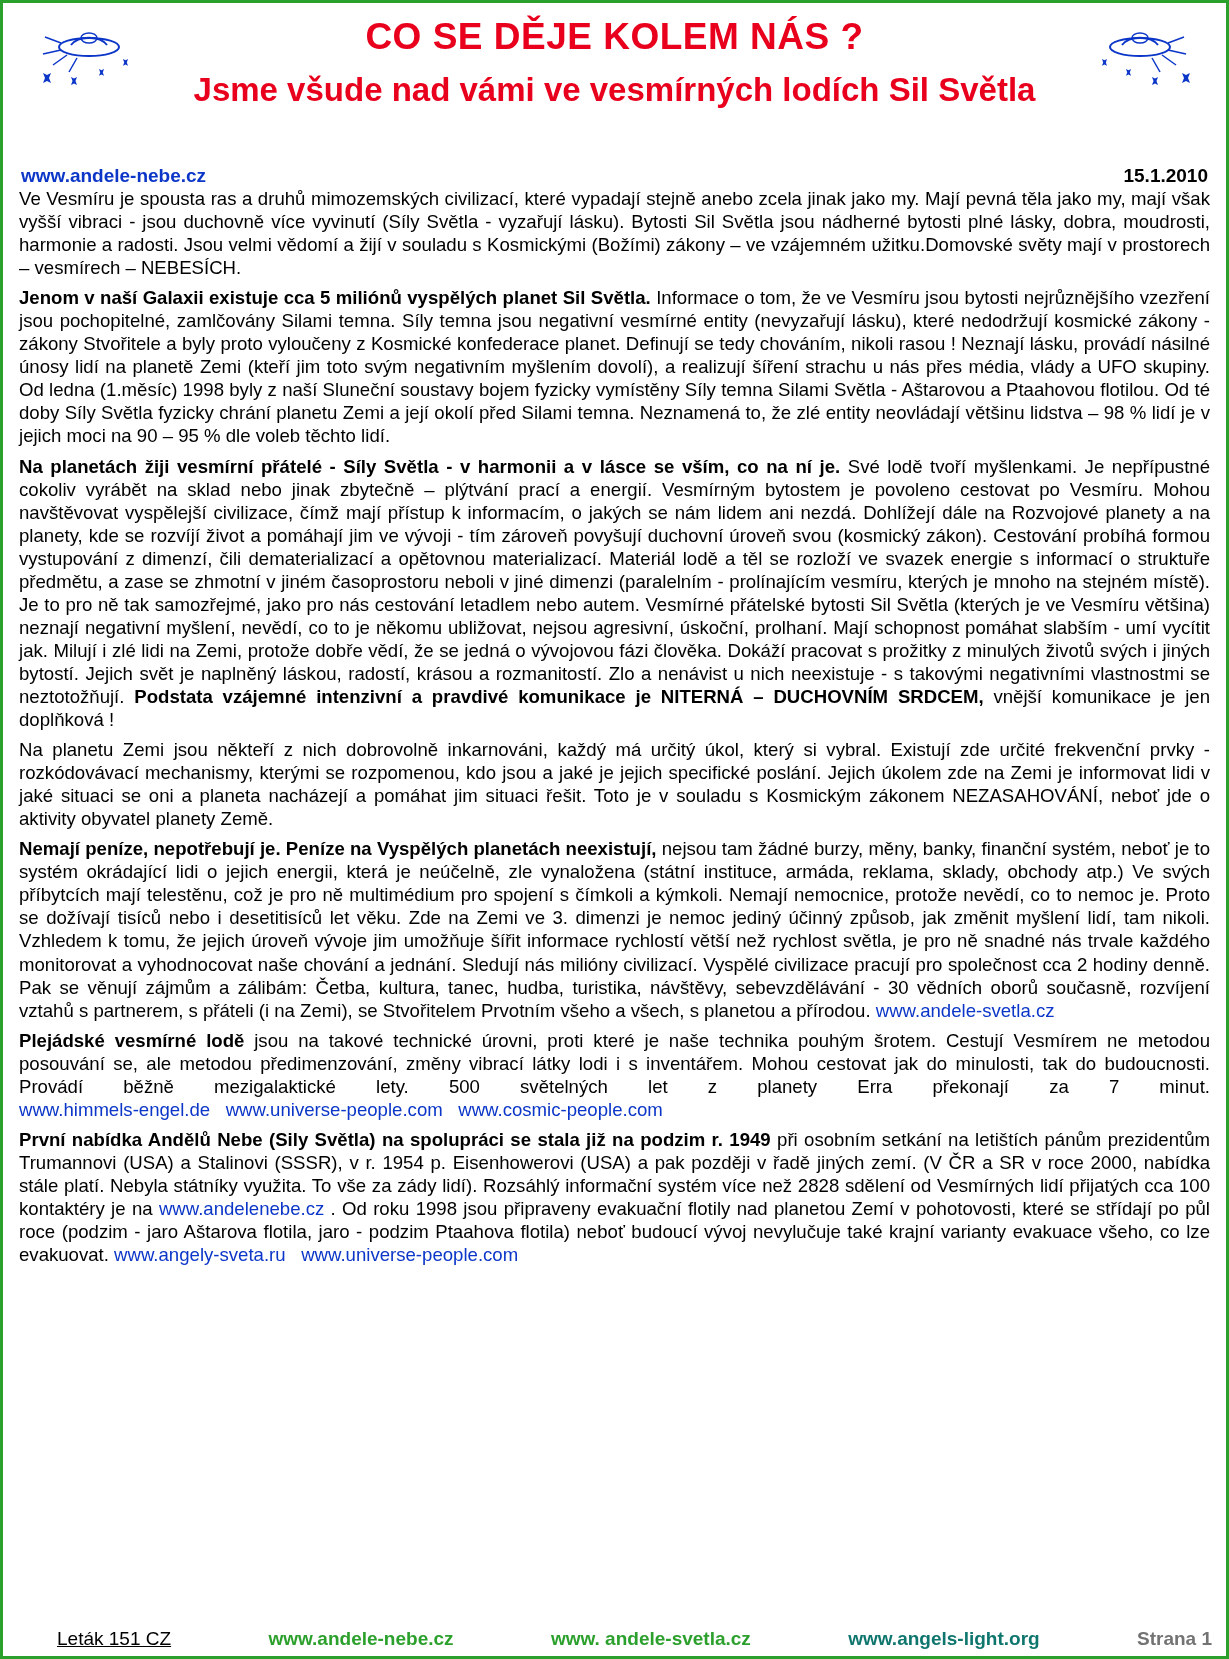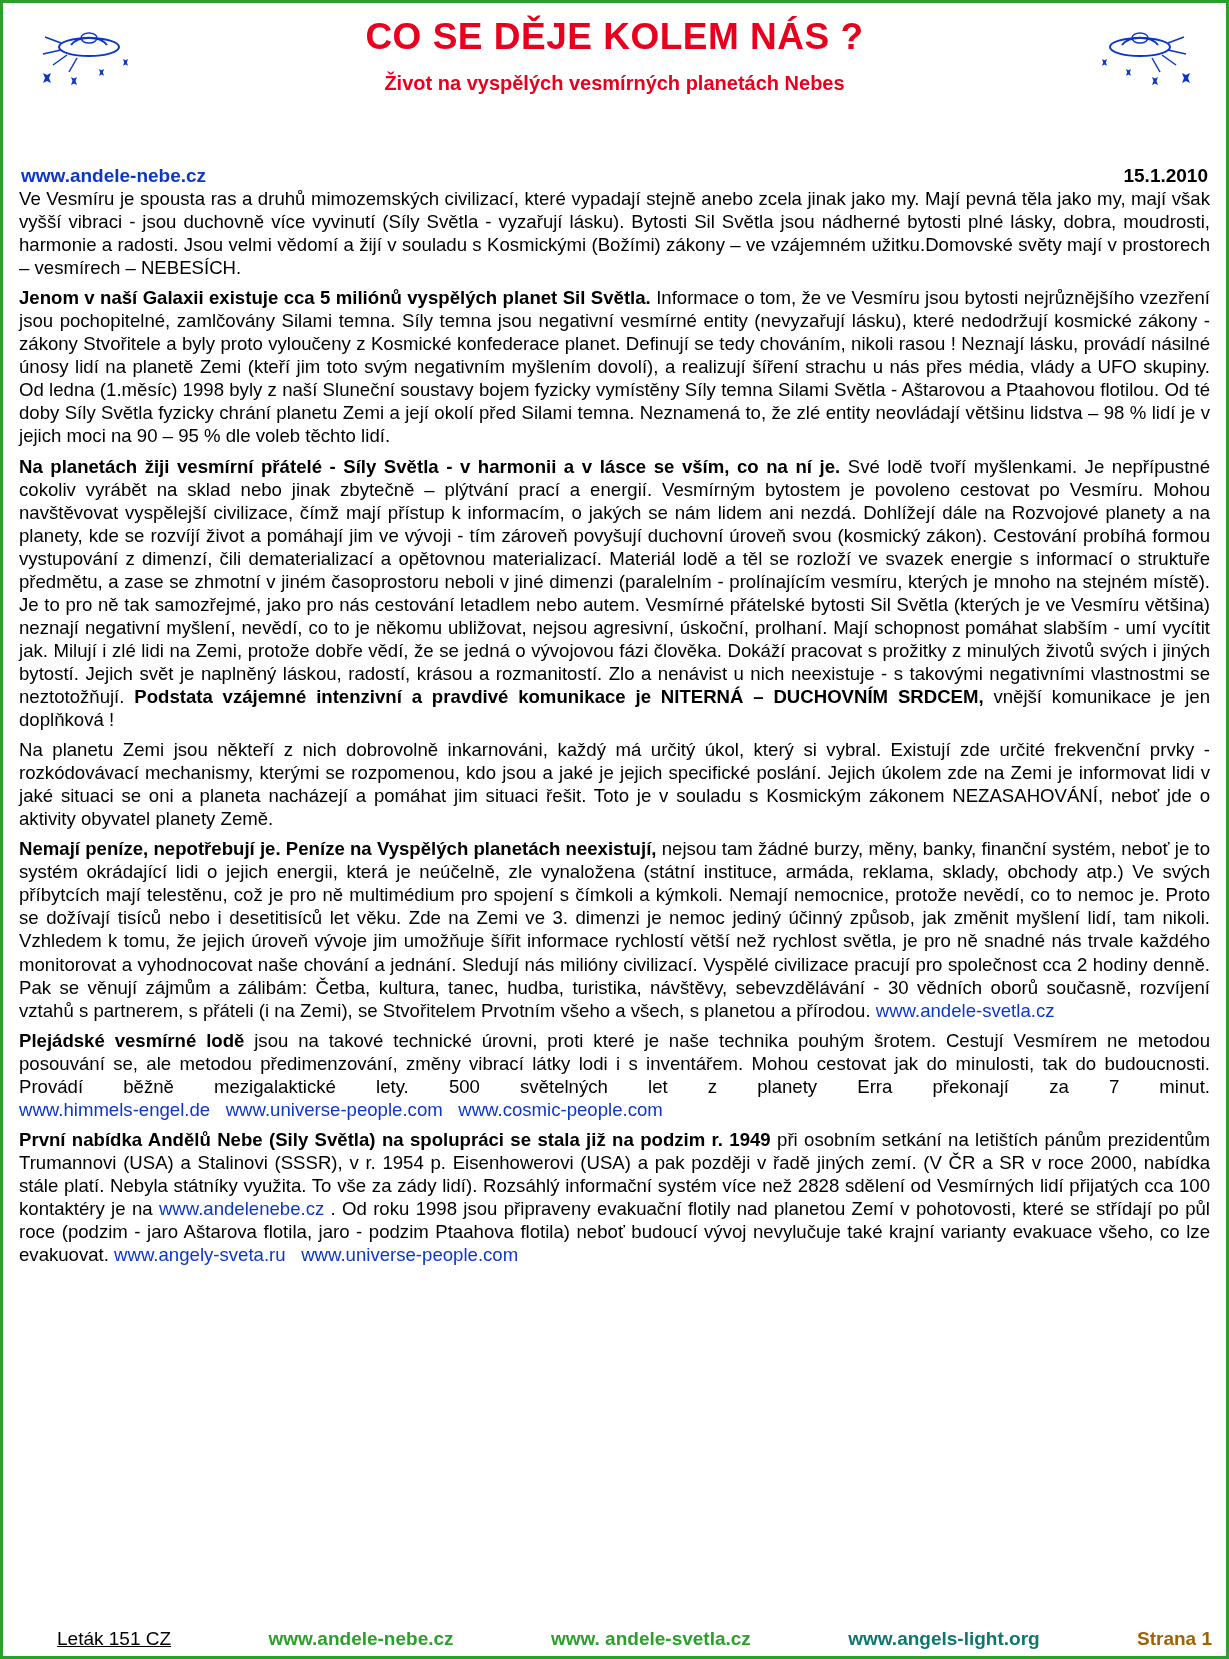--- a/index.html
+++ b/index.html
@@ -105,21 +105,21 @@
     display: flex;
     justify-content: space-between;
     align-items: baseline;
     font-size: 19px;
     font-weight: bold;
   }
   .footer .f-left { color: #000000; font-weight: normal; padding-left: 40px; text-decoration: underline; }
   .footer .f1 { color: #2ca02c; }
   .footer .f2 { color: #2ca02c; }
   .footer .f3 { color: #0f766e; }
-  .footer .f-right { color: #a16207; }
+  .footer .f-right { color: #737373; }
 </style>
 </head>
 <body>
 
 <div class="page">
 
   <div class="header">
 
     <svg class="ufo left" viewBox="0 0 120 80">
       <ellipse cx="62" cy="26" rx="30" ry="9" fill="none" stroke="#0b36c8" stroke-width="2"></ellipse>
@@ -143,21 +143,21 @@
       <path d="M86 29 l18 4" stroke="#0b36c8" stroke-width="1.5" fill="none"></path>
       <path d="M80 34 l14 10" stroke="#0b36c8" stroke-width="1.5" fill="none"></path>
       <path d="M70 37 l8 14" stroke="#0b36c8" stroke-width="1.5" fill="none"></path>
       <path d="M100 52 l4 2 4 -2 -2 5 2 5 -4 -2 -4 2 2 -5z" fill="#0b36c8"></path>
       <path d="M70 56 l3 1.5 3 -1.5 -1.5 4 1.5 4 -3 -1.5 -3 1.5 1.5 -4z" fill="#0b36c8"></path>
       <path d="M44 48 l2.5 1.2 2.5 -1.2 -1.2 3.4 1.2 3.4 -2.5 -1.2 -2.5 1.2 1.2 -3.4z" fill="#0b36c8"></path>
       <path d="M20 38 l2.5 1.2 2.5 -1.2 -1.2 3.4 1.2 3.4 -2.5 -1.2 -2.5 1.2 1.2 -3.4z" fill="#0b36c8"></path>
     </svg>
 
     <h1 class="title1">CO SE DĚJE KOLEM NÁS  ?</h1>
-    <h3 class="subtitle">Život na vyspělých vesmírných planetách Nebes</h3>
+    <h2 class="title2">Jsme všude nad vámi ve vesmírných lodích Sil Světla</h2>
   </div>
 
   <div class="meta-row">
     <span class="meta-site">www.andele-nebe.cz</span>
     <span class="meta-date">15.1.2010</span>
   </div>
 
   <div class="body-text">
 
     <p class="para"><span>Ve Vesmíru je spousta ras a druhů mimozemských civilizací, které vypadají stejně anebo zcela jinak jako my. Mají pevná těla jako my, mají však vyšší vibraci - jsou duchovně více vyvinutí (Síly Světla - vyzařují lásku). Bytosti Sil Světla jsou nádherné bytosti plné lásky, dobra, moudrosti, harmonie a radosti. Jsou velmi vědomí a žijí v souladu s Kosmickými (Božími) zákony – ve vzájemném užitku.Domovské světy mají v prostorech – vesmírech – NEBESÍCH.</span></p>

